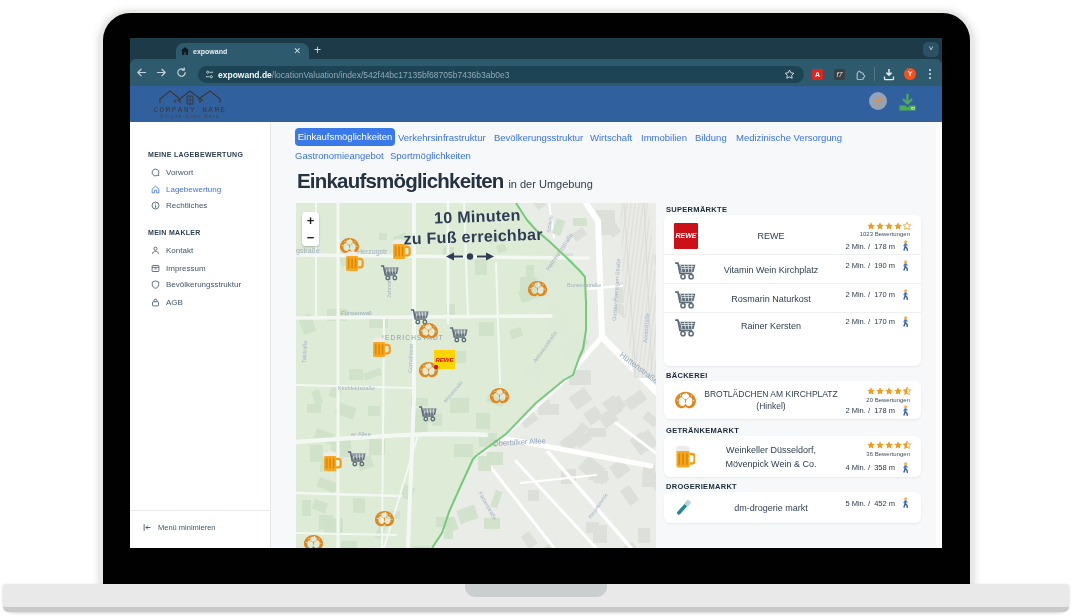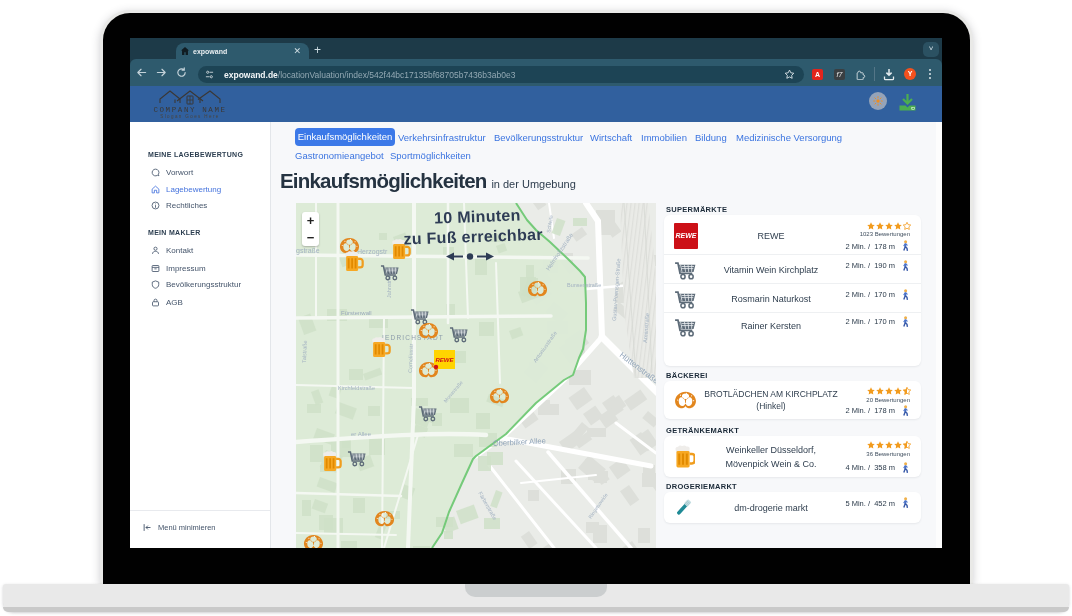--- a/index.html
+++ b/index.html
@@ -15,34 +15,34 @@
   #screen { left:130px; top:38px; width:812px; height:510px; background:#f7f8fa; overflow:hidden; }
   
   #tabbar { left:0; top:0; width:812px; height:21px; background:#1d3a48; }
   #tab { left:46px; top:5px; width:133px; height:16px; background:#2e5a6d; border-radius:8px 8px 0 0; }
   #tab .title { position:absolute; left:17px; top:4.5px; color:#e8eef1; font-size:7px; font-weight:bold; }
   #tab .close { position:absolute; right:8px; top:3px; color:#cfdde3; font-size:9px; }
   #newtab { left:184px; top:5px; color:#cfdde3; font-size:12px; }
   #tabchev { left:793px; top:4px; width:16px; height:15px; background:#2b5162; border-radius:5px; color:#d5e2e8; font-size:8px; text-align:center; line-height:14px; }
   #addressbar { left:0; top:21px; width:812px; height:27px; background:#2e5a6d; border-radius:6px 6px 0 0; }
   #urlpill { left:68px; top:7px; width:606px; height:17px; background:#1d4455; border-radius:9px; }
-  #urltext { left:26px; top:4px; font-size:8.5px; color:#93a9b4; white-space:nowrap; }
+  #urltext { left:20px; top:4px; font-size:8.5px; color:#93a9b4; white-space:nowrap; }
   #urltext b { color:#f2f6f8; }
   
   #header { left:0; top:48px; width:812px; height:36px; background:#31609e; }
   
   #sidebar { left:0; top:84px; width:141px; height:426px; background:#fff; border-right:1px solid #e3e6ea; }
   #sbcontent { left:0; top:0; width:141px; height:510px; }
   .sb-h { position:absolute; left:18px; font-size:7px; font-weight:bold; color:#2c3e50; letter-spacing:.3px; }
   .sb-i { position:absolute; left:36px; font-size:8px; color:#44546a; white-space:nowrap; }
   .sb-ic { position:absolute; left:21px; width:9px; height:9px; }
   #main { left:0; top:0; width:812px; height:510px; }
   .pill-row { position:absolute; font-size:9.5px; color:#3b74e0; }
   #pill-active { position:absolute; left:165px; top:90px; width:100px; height:18px; background:#3c79e8; border-radius:4px; color:#fff; font-size:9.5px; text-align:center; line-height:18px; }
-  #h1 { position:absolute; left:150px; top:131px; font-size:20.5px; font-weight:600; color:#253341; letter-spacing:-0.8px;}
+  #h1 { position:absolute; left:167px; top:131px; font-size:20.5px; font-weight:600; color:#253341; letter-spacing:-0.8px;}
   #h1 span { font-size:11px; letter-spacing:0; font-weight:400; color:#2e3d4d; letter-spacing:0;}
   #map { left:166px; top:165px; width:360px; height:345px; background:#ebeeea; }
   
   .sec-h { position:absolute; left:536px; font-size:7.5px; font-weight:bold; color:#1b2a38; letter-spacing:.3px; }
   .card { position:absolute; left:534px; width:257px; background:#fff; border-radius:6px; box-shadow:0 1px 2px rgba(40,50,60,.08); }
   .row { position:relative; }
   .rowline { border-top:1px solid #eef0f2; }
   .nm { position:absolute; width:214px; text-align:center; font-size:9px; color:#2f3e4e; }
   .dist { position:absolute; right:26px; font-size:7.5px; color:#2b3a4a; text-align:right; }
   .bew { position:absolute; right:11px; font-size:6px; color:#3f4e5e; text-align:right; }

